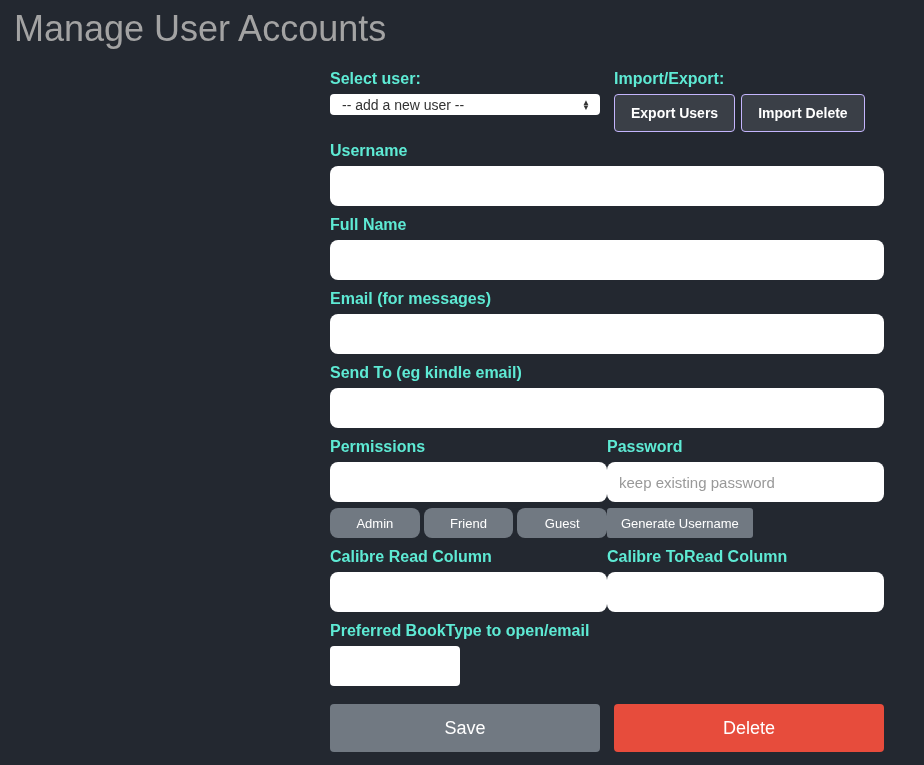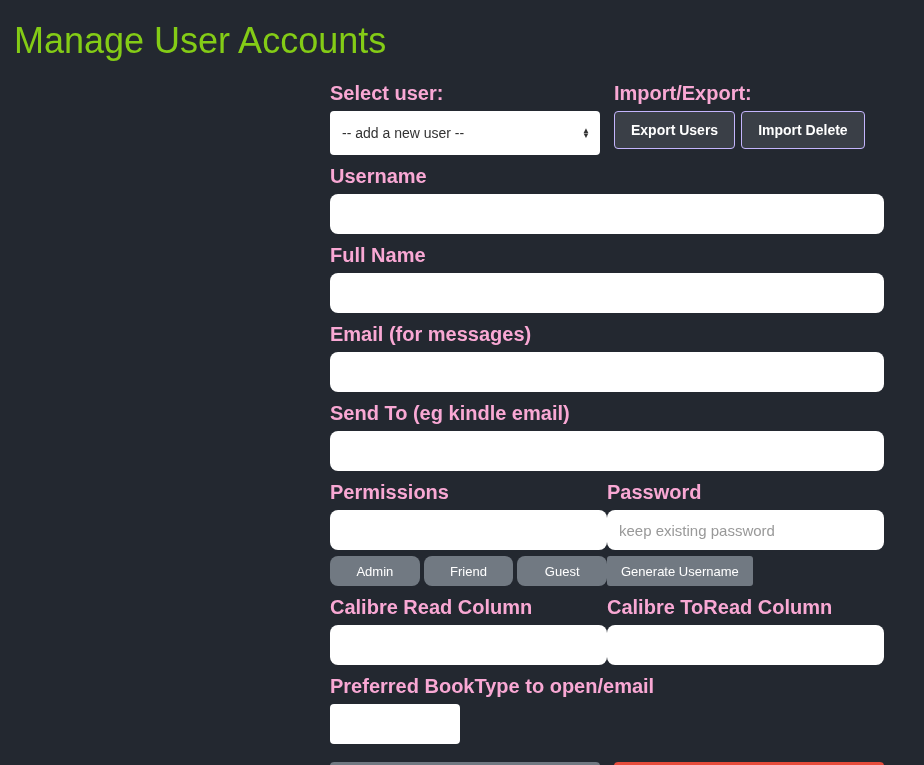--- a/index.html
+++ b/index.html
@@ -11,50 +11,50 @@
       background-color: #232830;
       font-family: "Helvetica Neue", Helvetica, Arial, sans-serif;
       color: #e8e8e8;
       width: 924px;
       height: 765px;
       overflow: hidden;
     }
     .page-title {
       font-size: 36px;
       font-weight: 400;
-      color: #84cc16;
-      padding: 20px 14px 20px 14px;
+      color: #a3a3a3;
+      padding: 8px 14px 20px 14px;
     }
     .content {
       margin-left: 330px;
       margin-right: 40px;
     }
     .top-row {
       display: flex;
       gap: 14px;
       margin-bottom: 10px;
     }
     .col-select {
       width: 270px;
     }
     .col-import {
       flex: 1;
     }
     .field-label {
       display: block;
-      font-size: 20px;
+      font-size: 16px;
       font-weight: 600;
-      color: #f9a8d4;
+      color: #5eead4;
       margin-bottom: 6px;
     }
     .select-wrap {
       position: relative;
       background: #fff;
       border-radius: 4px;
-      height: 44px;
+      height: 21px;
       display: flex;
       align-items: center;
       padding: 0 28px 0 12px;
       color: #333;
       font-size: 14px;
       cursor: pointer;
     }
     .select-arrows {
       position: absolute;
       right: 10px;

